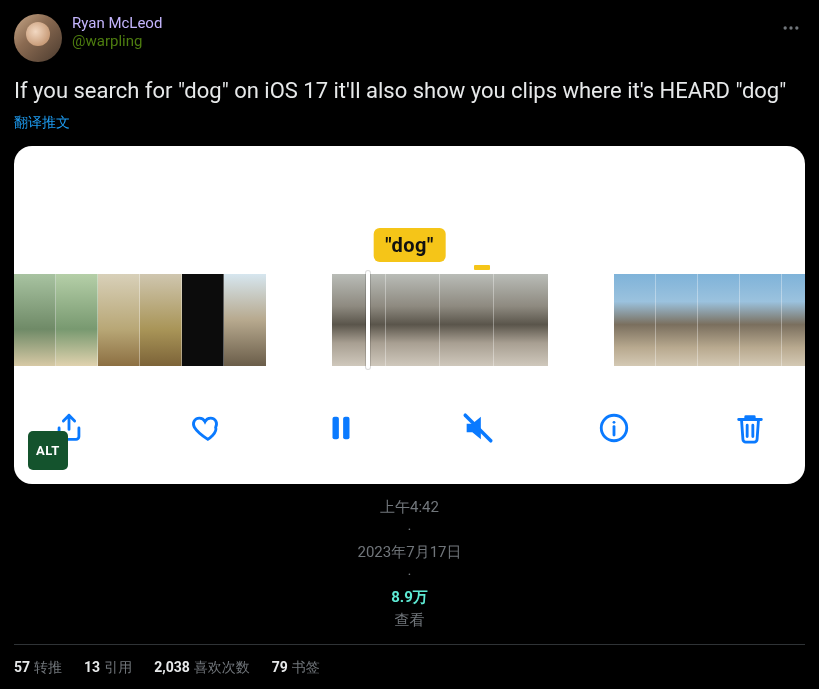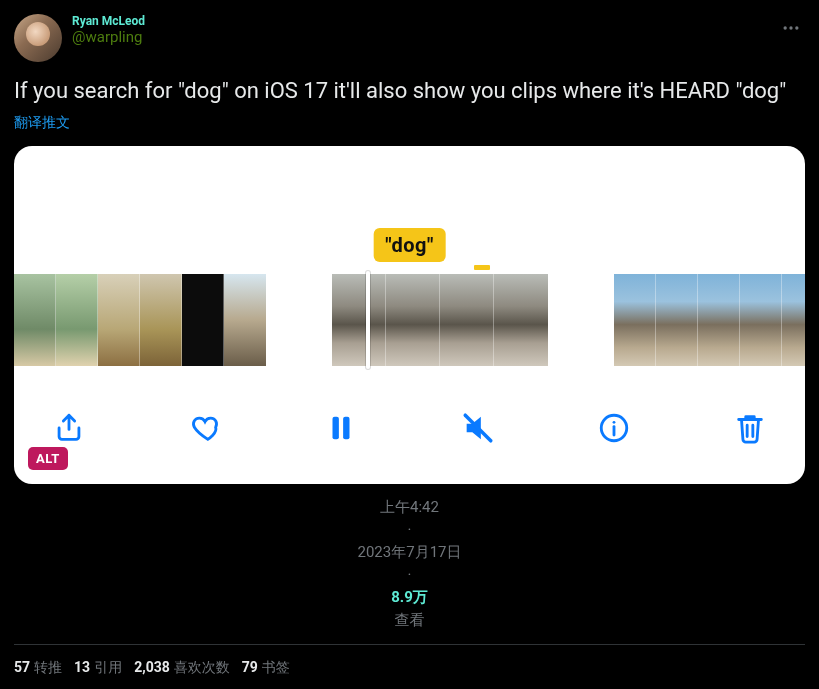--- a/index.html
+++ b/index.html
@@ -18,21 +18,21 @@
     width: 48px; height: 48px; border-radius: 50%;
     background: linear-gradient(135deg,#c9a98a 0%,#8b6b52 40%,#4a3a2e 100%);
     position: relative; overflow: hidden; flex-shrink: 0;
   }
   .avatar::after{
     content:""; position:absolute; left:12px; top:8px; width:24px; height:24px;
     background: radial-gradient(circle at 40% 40%, #f2d8c2, #c99d7a 70%);
     border-radius:50%;
   }
   .names { display:flex; flex-direction:column; line-height:1.2; }
-  .display-name { font-weight:700; font-size:12px; color:#5eead4; }
+  .display-name { font-weight:400; font-size:15px; color:#c4b5fd; }
   .handle { color:#4d7c0f; font-size:15px; }
   .more {
     margin-left:auto; color:#71767b; cursor:pointer;
     padding:4px; border-radius:50%;
   }
   .more svg { width:20px; height:20px; }
   .body { margin-top:14px; font-size:22px; line-height:1.32; color:#e7e9ea; }
   .translate { margin-top:9px; color:#1d9bf0; font-size:14px; cursor:pointer; display:inline-block; }
   .media-card {
     margin-top:14px; background:#fff; border-radius:18px; overflow:hidden;
@@ -80,31 +80,31 @@
     position:absolute; left:0; right:0; bottom:0; height:98px;
     display:flex; align-items:center; justify-content:space-between;
     padding:0 38px 14px 38px;
   }
   .ctrl { color:#0a7aff; cursor:pointer; display:flex; align-items:center; justify-content:center; }
   .ctrl svg { width:34px; height:34px; stroke:#0a7aff; fill:none; stroke-width:2; }
   .ctrl.pause svg, .ctrl.mute svg { fill:#0a7aff; stroke:none; }
   .ctrl.trash svg { stroke:#0a7aff; }
   .alt-badge{
     position:absolute; left:14px; bottom:14px;
-    background:#be185d; color:#fff; font-weight:700; font-size:13px;
-    padding:4px 8px; border-radius:5px; letter-spacing:0.5px;
+    background:#14532d; color:#fff; font-weight:700; font-size:13px;
+    padding:12px 8px; border-radius:5px; letter-spacing:0.5px;
   }
   .meta-row{
     margin-top:14px; color:#71767b; font-size:15px;
     display:flex; align-items:center; gap:4px;flex-direction:column;
   }
   .meta-row .strong{ color:#5eead4; font-weight:700; }
   .divider{ height:1px; background:#2f3336; margin-top:14px; }
   .stats{
-    margin-top:14px; display:flex; gap:12px; font-size:14px; color:#71767b;
+    margin-top:14px; display:flex; gap:22px; font-size:14px; color:#71767b;
   }
   .stats .num{ color:#e7e9ea; font-weight:700; margin-right:4px; }
 </style>
 </head>
 <body>
 
 <div class="tweet">
   <div class="header">
     <div class="avatar"></div>
     <div class="names">

